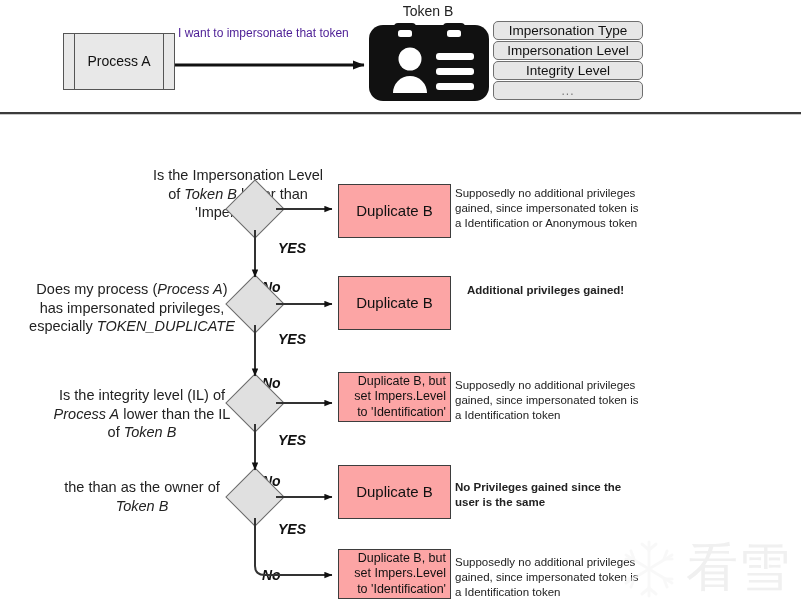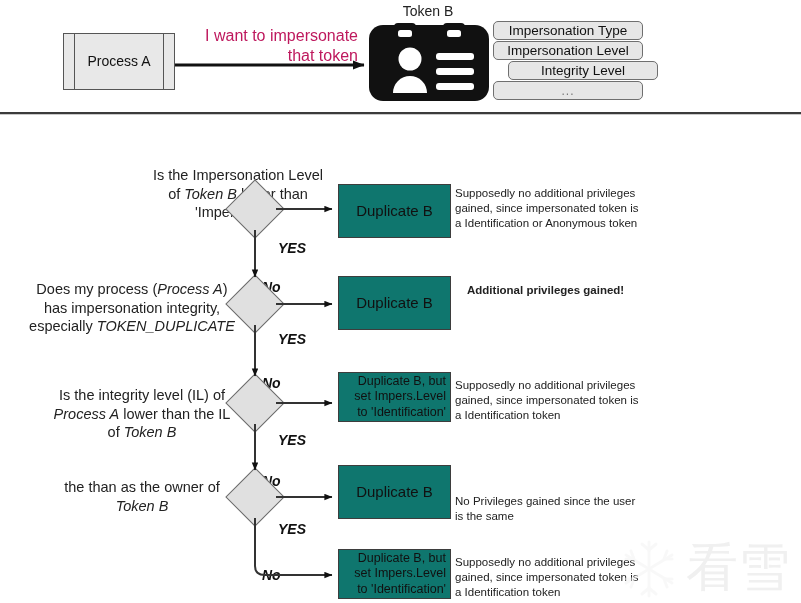--- a/index.html
+++ b/index.html
@@ -26,22 +26,22 @@
     display: flex; align-items: center; justify-content: center;
   }
   .proc-bar {
     position: absolute; top: 0; bottom: 0; width: 1px; background: #555;
   }
   .proc-label {
     font-size: 14px; color: #111; text-align: center; line-height: 1.1;
   }
 
   .flow-label {
-    position: absolute; text-align: right;
-    font-size: 16px; color: #be185d; line-height: 1.25;
+    position: absolute; text-align: left;
+    font-size: 12px; color: #4c1d95; line-height: 1.25;
   }
 
   .token-title {
     position: absolute; text-align: center;
     font-size: 14px; color: #222;
   }
 
   .attr-box {
     position: absolute;
     background: #e6e6e6;
@@ -75,21 +75,21 @@
   }
 
   .edge-label {
     position: absolute;
     font-weight: bold; font-style: italic;
     font-size: 14px; color: #111; margin-top: 48px;
   }
 
   .outbox {
     position: absolute;
-    background: #0f766e;
+    background: #fca5a5;
     border: 1px solid #3d3d3d;
     display: flex; align-items: center; justify-content: center;
     text-align: center;
     font-size: 15px; color: #111;
     line-height: 1.05;
     padding: 2px 4px;
   }
   .outbox.small { font-size: 12.5px; line-height: 1.22; text-align: right; }
 
   .note {
@@ -149,21 +149,21 @@
       <rect x="67" y="60" width="38" height="7" rx="3" fill="#ffffff"></rect>
     </svg>
   </div>
 
   <div class="attr-box" style="left:493px; top:21px; width:150px; height:19px;">
     <span>Impersonation Type</span>
   </div>
   <div class="attr-box" style="left:493px; top:41px; width:150px; height:19px;justify-content:center;">
     <span>Impersonation Level</span>
   </div>
-  <div class="attr-box" style="left:493px; top:61px; width:150px; height:19px;margin-left:15px;">
+  <div class="attr-box" style="left:493px; top:61px; width:150px; height:19px;">
     <span>Integrity Level</span>
   </div>
   <div class="attr-box dots" style="left:493px; top:81px; width:150px; height:19px;">
     <span>...</span>
   </div>
 
   <div class="divider" style="top:112px;"></div>
 
   <div class="question" style="left:128px; top:130px; width:220px;">
     <div>Is the Impersonation Level</div>
@@ -179,21 +179,21 @@
   </div>
   <div class="outbox" style="left:338px; top:184px; width:113px; height:54px;">
     <span>Duplicate B</span>
   </div>
   <div class="note" style="left:455px; top:186px; width:190px;">
     <span>Supposedly no additional privileges gained, since impersonated token is a Identification or Anonymous token</span>
   </div>
 
   <div class="question" style="left:12px; top:244px; width:240px;">
     <div>Does my process (<i>Process A</i>)</div>
-    <div>has impersonation integrity,</div>
+    <div>has impersonated privileges,</div>
     <div>especially <i>TOKEN_DUPLICATE</i></div>
   </div>
   <div class="diamond" style="left:234px; top:283px; width:42px; height:42px;"></div>
   <div class="edge-label" style="left:278px; top:283px;">
     <span>YES</span>
   </div>
   <div class="edge-label" style="left:262px; top:327px;">
     <span>No</span>
   </div>
   <div class="outbox" style="left:338px; top:276px; width:113px; height:54px;">
@@ -229,21 +229,21 @@
   <div class="diamond" style="left:234px; top:476px; width:42px; height:42px;"></div>
   <div class="edge-label" style="left:278px; top:473px;">
     <span>YES</span>
   </div>
   <div class="edge-label" style="left:262px; top:519px;">
     <span>No</span>
   </div>
   <div class="outbox" style="left:338px; top:465px; width:113px; height:54px;">
     <span>Duplicate B</span>
   </div>
-  <div class="note" style="left:455px; top:494px; width:190px;">
+  <div class="note" style="left:455px; top:480px; width:190px;font-weight:bold;">
     <span>No Privileges gained since the user is the same</span>
   </div>
 
   <div class="outbox small" style="left:338px; top:549px; width:113px; height:50px;">
     <span>Duplicate B, but set Impers.Level to 'Identification'</span>
   </div>
   <div class="note" style="left:455px; top:555px; width:190px;">
     <span>Supposedly no additional privileges gained, since impersonated token is a Identification token</span>
   </div>
 

